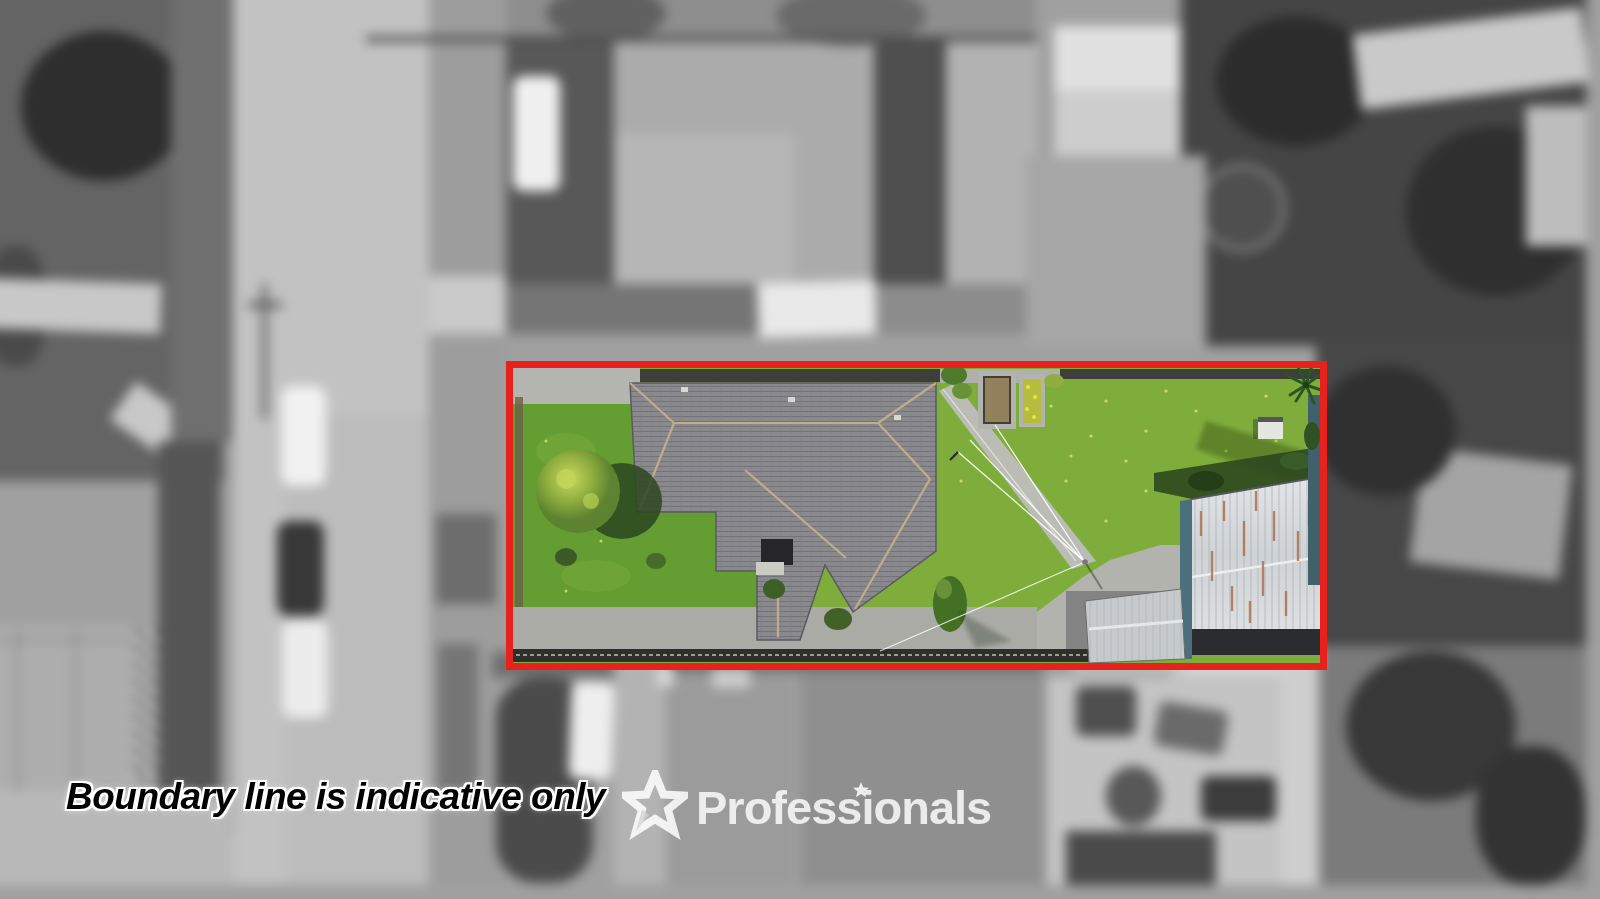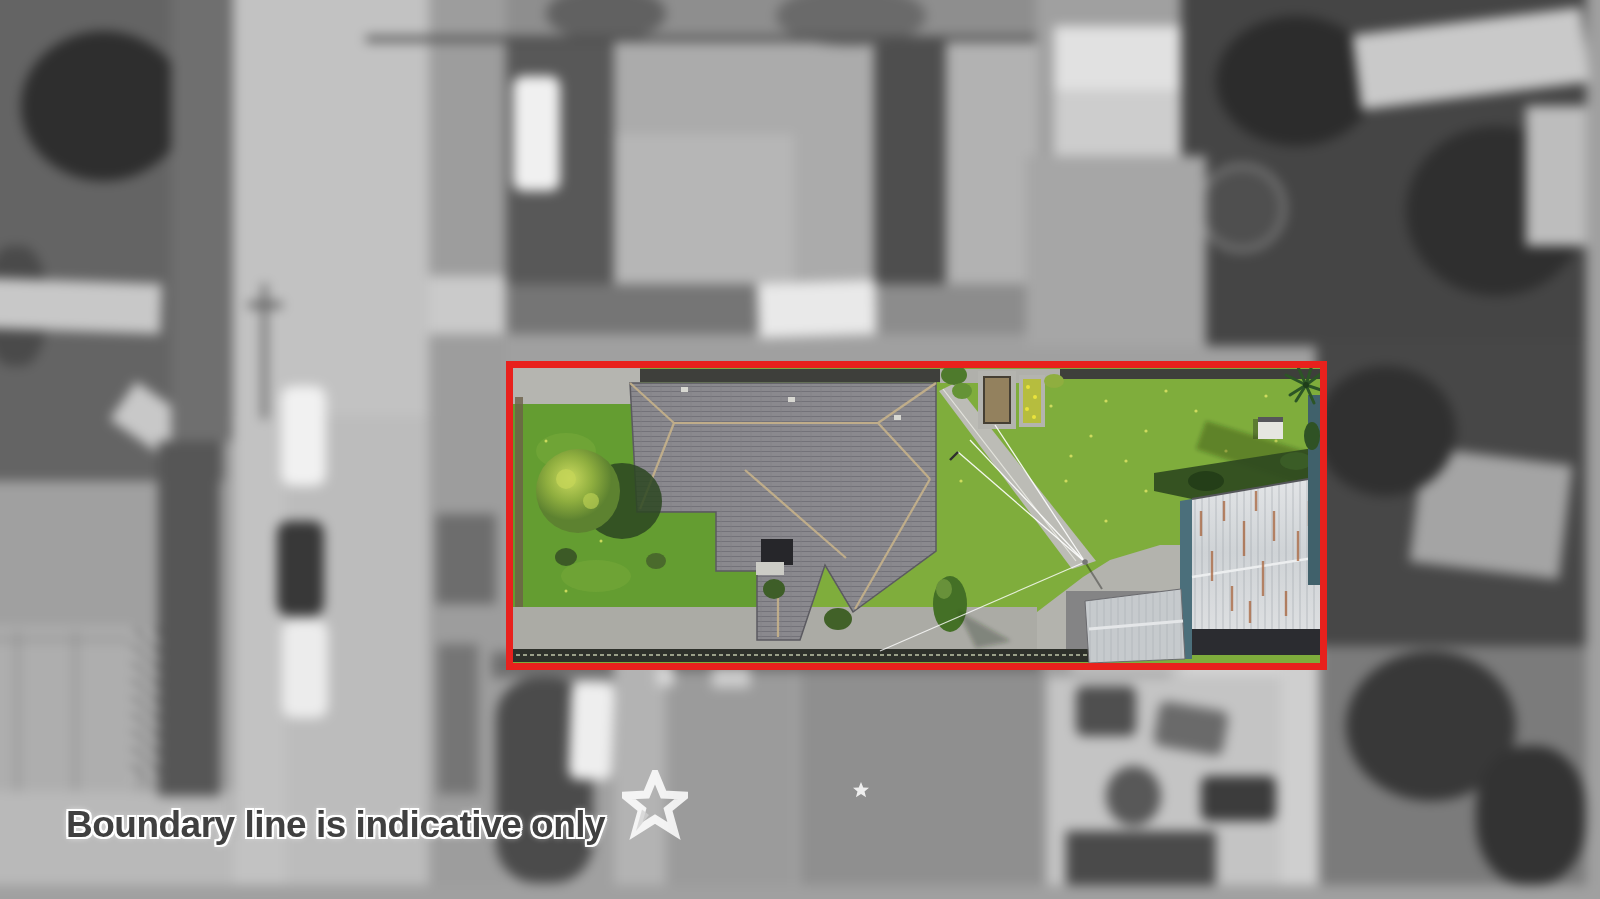--- a/index.html
+++ b/index.html
@@ -4,22 +4,22 @@
 <style>
   html,body{margin:0;padding:0;background:#000;}
   .stage{position:relative;width:1600px;height:899px;overflow:hidden;background:#9f9f9f;
          font-family:"Liberation Sans",sans-serif;}
   
   .bg{position:absolute;inset:-14px;filter:blur(6px);background:#a0a0a0;}
   .s{position:absolute;}
   
   .property{position:absolute;left:506px;top:361px;width:821px;height:309px;}
   
-  .disclaimer{position:absolute;left:66px;top:804px;font-size:37px;font-weight:bold;
-      letter-spacing:-0.5px;color:#404040;
+  .disclaimer{position:absolute;left:66px;top:776px;font-size:37px;font-style:italic;font-weight:bold;
+      letter-spacing:-0.5px;color:#000000;
       text-shadow:-2px -2px 0 #fff,2px -2px 0 #fff,-2px 2px 0 #fff,2px 2px 0 #fff,
                   0 -2px 0 #fff,0 2px 0 #fff,-2px 0 0 #fff,2px 0 0 #fff,0 0 7px rgba(255,255,255,.9);}
   
   .brand{position:absolute;left:616px;top:764px;width:400px;height:90px;color:rgba(255,255,255,.82);}
   .brand .word{position:absolute;left:80px;top:16px;font-size:47px;font-weight:bold;letter-spacing:-1px;}
   .brand .mini-star{position:absolute;left:237px;top:18px;width:16px;height:16px;}
 </style>
 </head>
 <body>
 
@@ -300,18 +300,19 @@
     </svg>
   </div>
 
   <div class="disclaimer">Boundary line is indicative only</div>
 
   <div class="brand">
     <svg width="66" height="72" viewBox="0 0 66 72" style="position:absolute;left:6px;top:6px">
       <polygon points="33,4 41.5,24.5 63,25.5 46,39.5 52,61 33,49 14,61 20,39.5 3,25.5 24.5,24.5" fill="none" stroke="rgba(255,255,255,.85)" stroke-width="8" stroke-linejoin="miter"></polygon>
       <polygon points="14,61 20,39.5 27,45" fill="rgba(210,210,210,.75)"></polygon>
     </svg>
+    <span class="word">Professionals</span>
     <svg class="mini-star" viewBox="0 0 20 20">
       <polygon points="10,0 12.8,6.8 20,7.2 14.4,11.8 16.3,19 10,15 3.7,19 5.6,11.8 0,7.2 7.2,6.8" fill="rgba(255,255,255,.85)"></polygon>
     </svg>
   </div>
 
 </div>
 
 </body></html>

